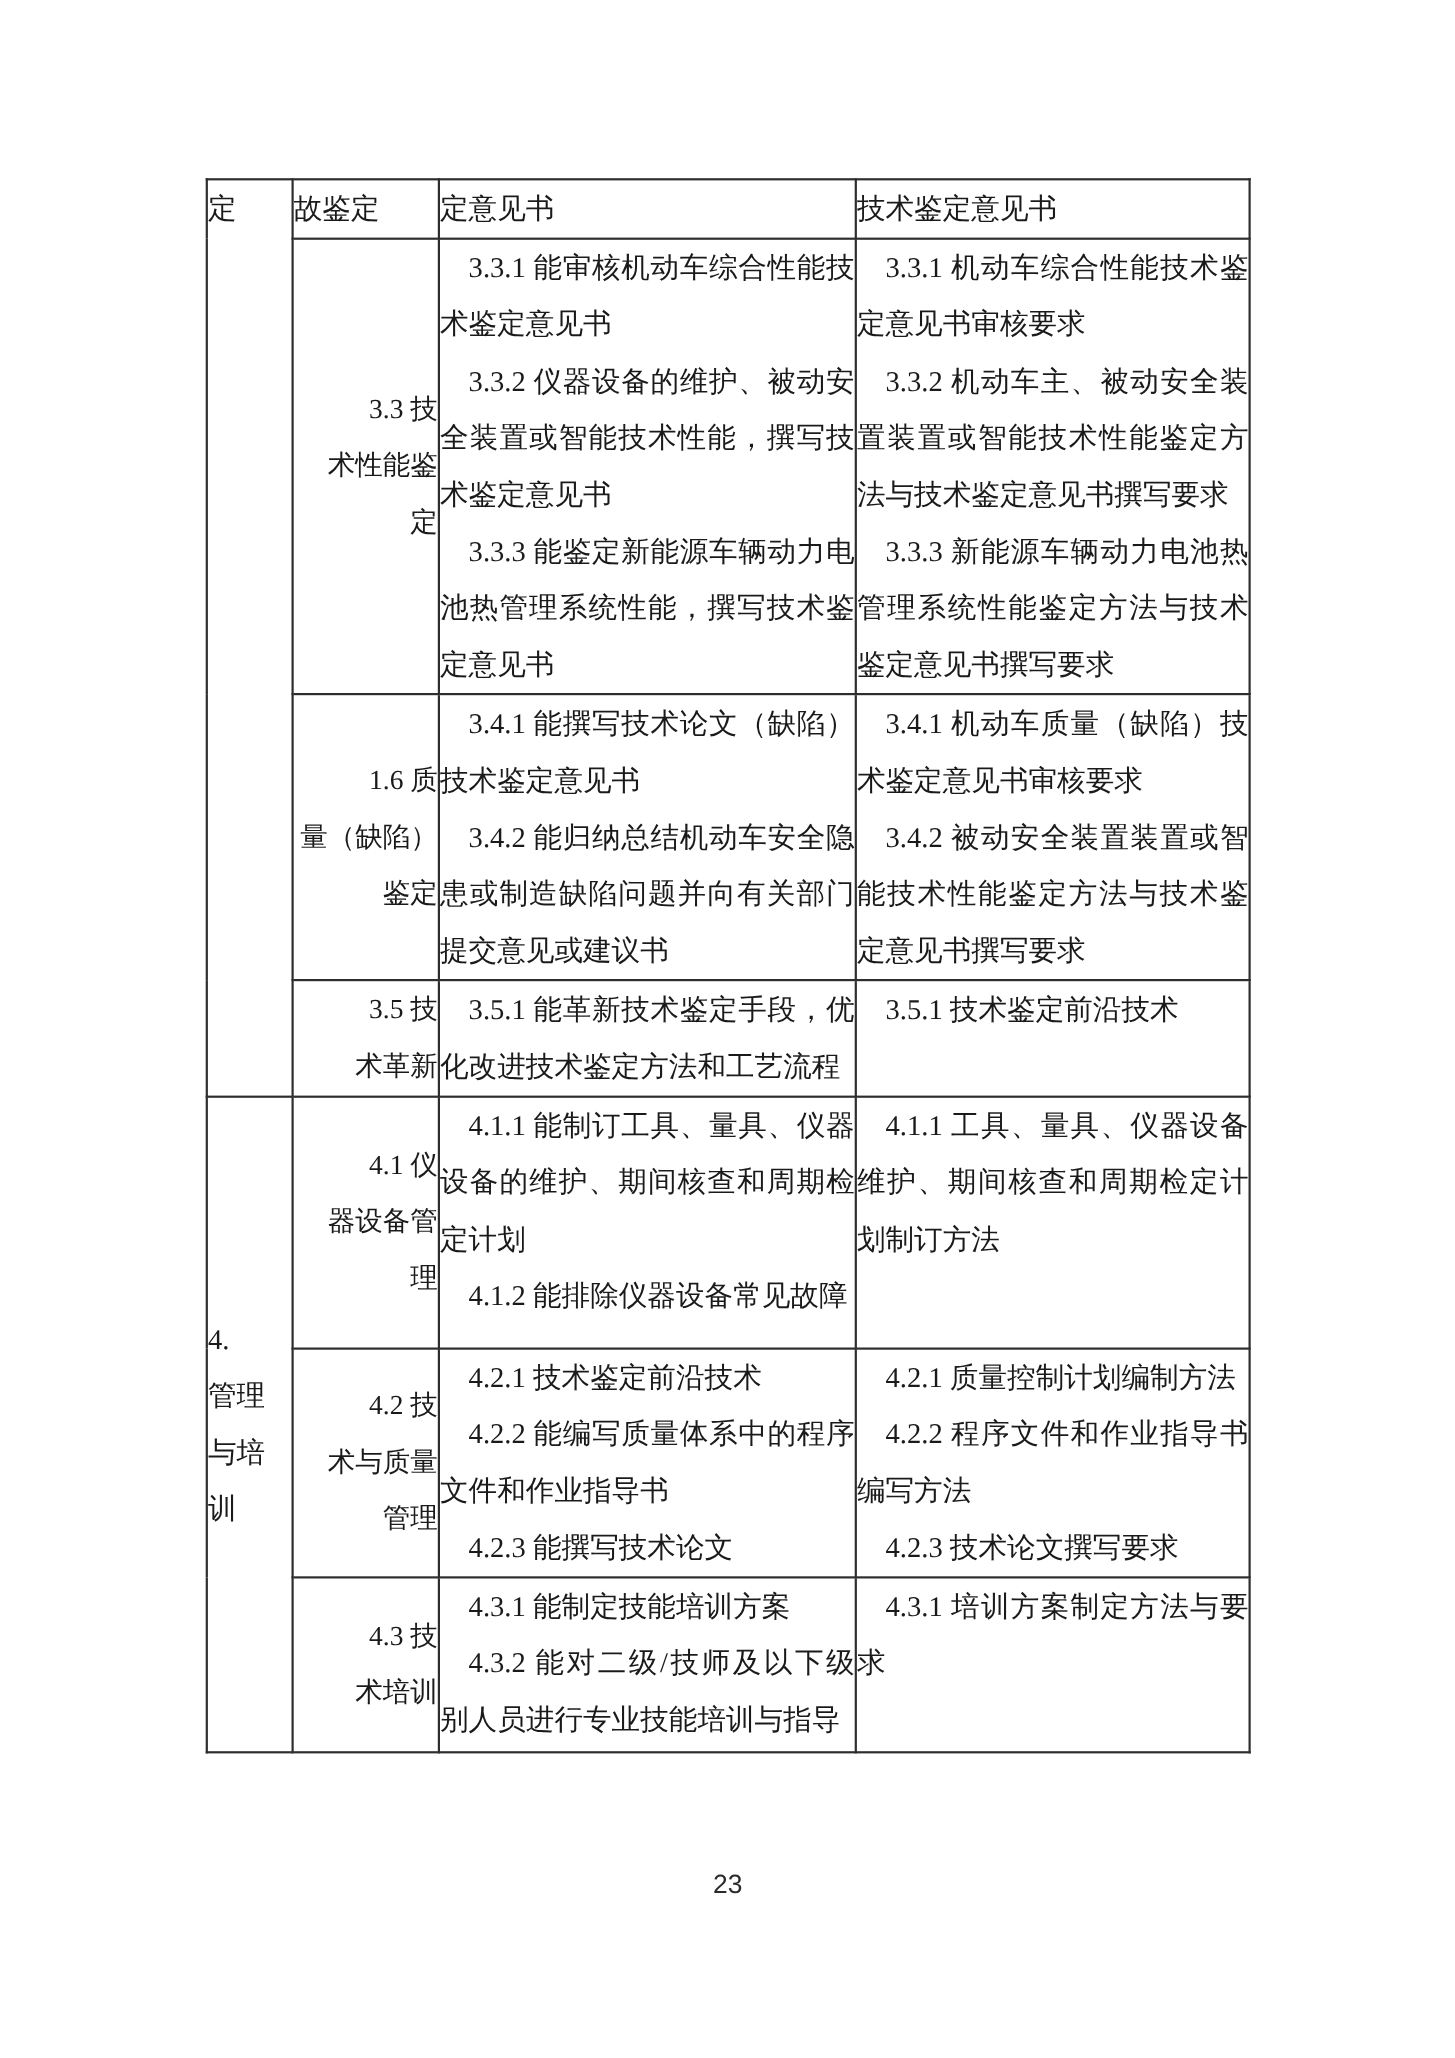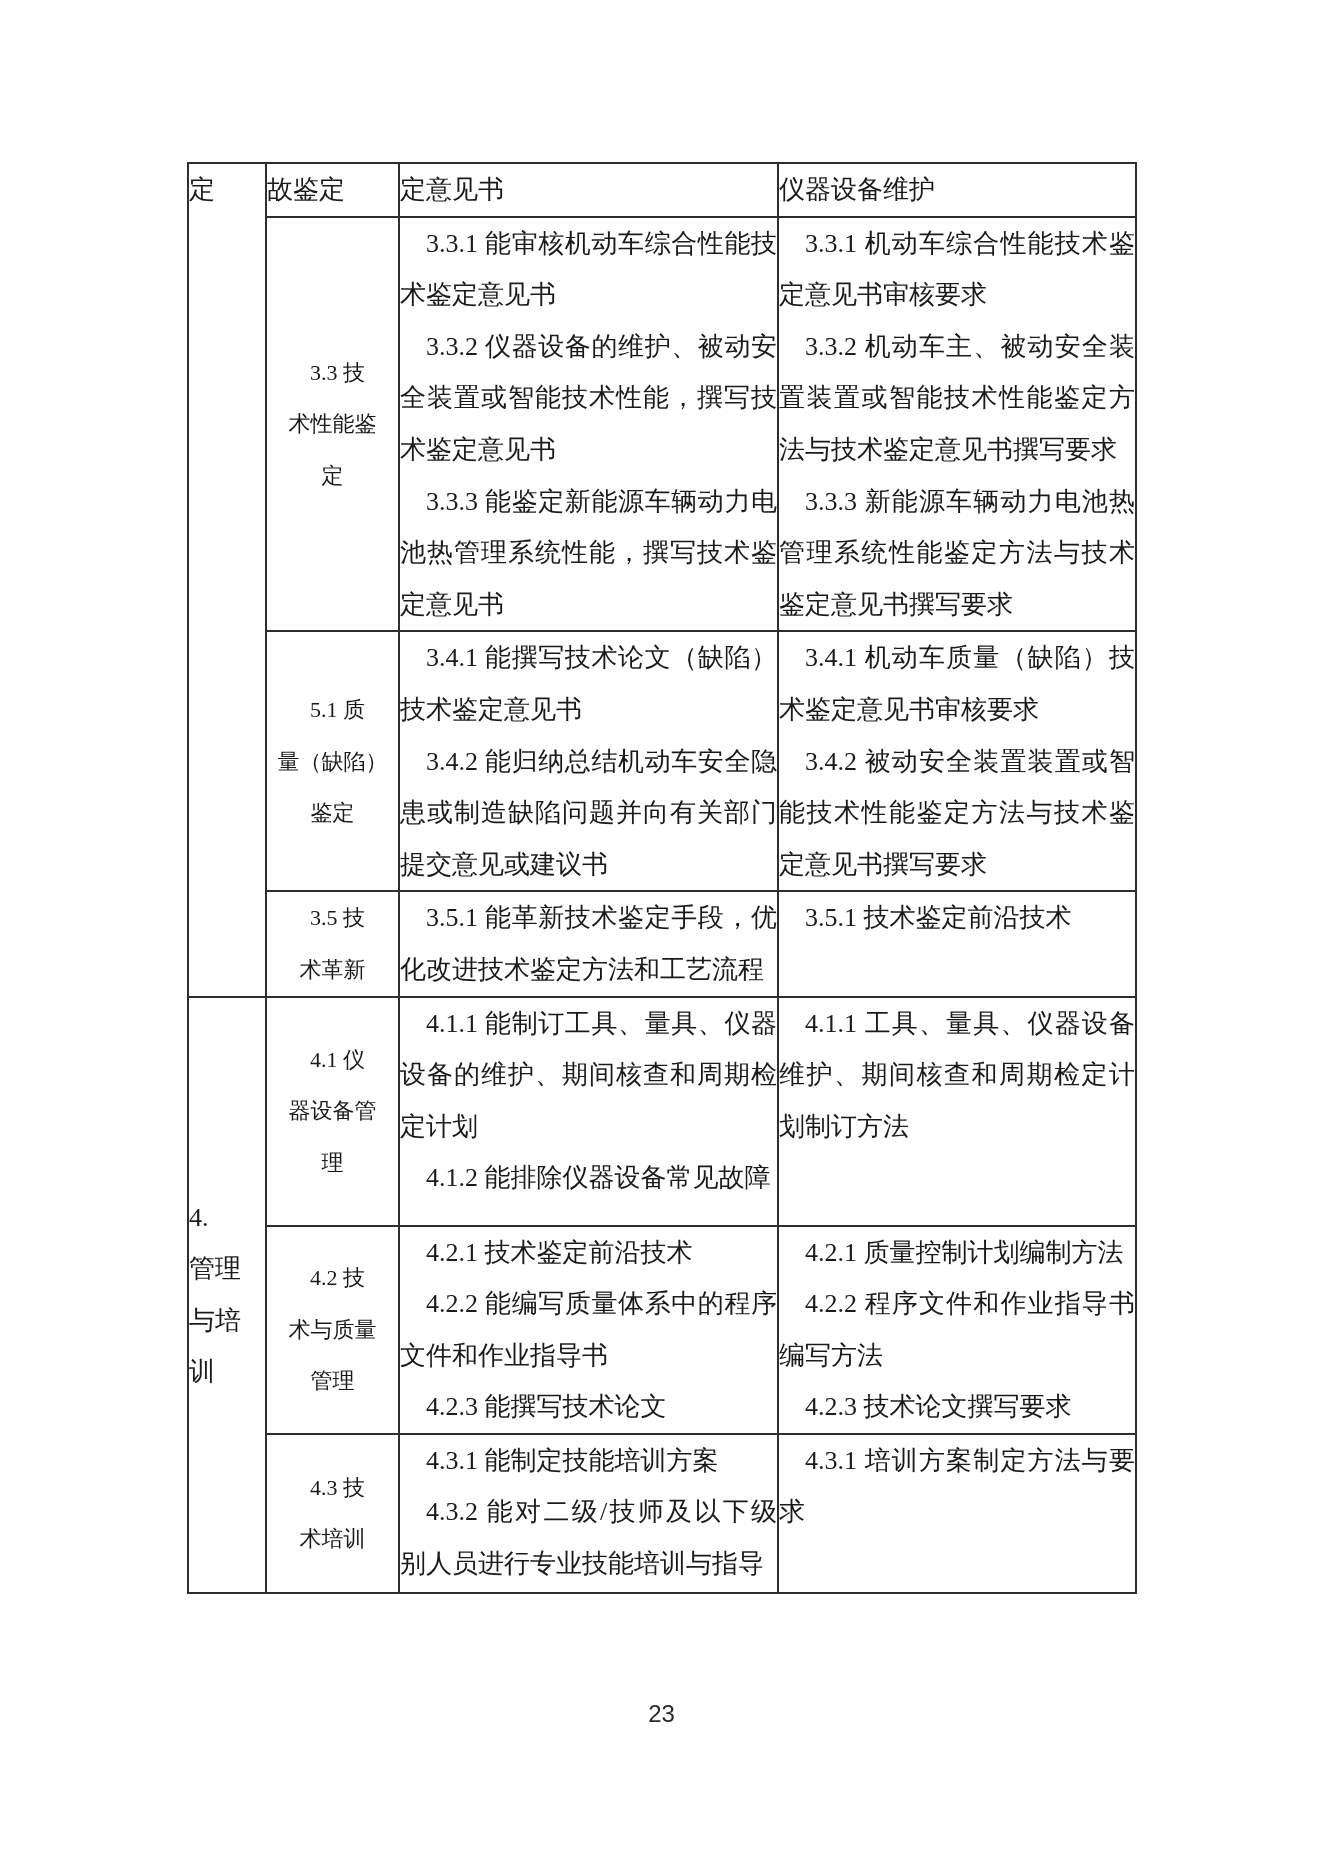--- a/index.html
+++ b/index.html
@@ -38,23 +38,23 @@
     vertical-align: middle;
     padding: 0 9px;
   }
   .cell-label {
     vertical-align: middle;
     padding: 0 3px;
   }
   .lbl {
     white-space: pre-line;
     word-break: keep-all;
-    font-size: 22px;
+    font-size: 25px;
     text-indent: 10px;
-    text-align: center;
+    text-align: right;
   }
   .lbl-plain {
     white-space: pre-line;
     word-break: keep-all;
     text-align: left;
   }
   
   .cell-para {
     vertical-align: top;
     padding: 0 9px;
@@ -97,21 +97,21 @@
     <td class="cell-section" rowspan="4">
       <div class="lbl-plain">定</div>
     </td>
     <td class="cell-section">
       <div class="lbl-plain">故鉴定</div>
     </td>
     <td class="cell-para">
       <p class="para-cont">定意见书</p>
     </td>
     <td class="cell-para">
-      <p class="para-cont">仪器设备维护</p>
+      <p class="para-cont">技术鉴定意见书</p>
     </td>
   </tr>
 
   <tr style="height:413px">
     <td class="cell-label">
       <div class="lbl">3.3 技
 术性能鉴
 定</div>
     </td>
     <td class="cell-para">
@@ -121,21 +121,21 @@
     </td>
     <td class="cell-para">
       <p class="para">3.3.1 机动车综合性能技术鉴定意见书审核要求</p>
       <p class="para">3.3.2 机动车主、被动安全装置装置或智能技术性能鉴定方法与技术鉴定意见书撰写要求</p>
       <p class="para">3.3.3 新能源车辆动力电池热管理系统性能鉴定方法与技术鉴定意见书撰写要求</p>
     </td>
   </tr>
 
   <tr style="height:246px">
     <td class="cell-label">
-      <div class="lbl">5.1 质
+      <div class="lbl">1.6 质
 量（缺陷）
 鉴定</div>
     </td>
     <td class="cell-para">
       <p class="para">3.4.1 能撰写技术论文（缺陷）技术鉴定意见书</p>
       <p class="para">3.4.2 能归纳总结机动车安全隐患或制造缺陷问题并向有关部门提交意见或建议书</p>
     </td>
     <td class="cell-para">
       <p class="para">3.4.1 机动车质量（缺陷）技术鉴定意见书审核要求</p>
       <p class="para">3.4.2 被动安全装置装置或智能技术性能鉴定方法与技术鉴定意见书撰写要求</p>

